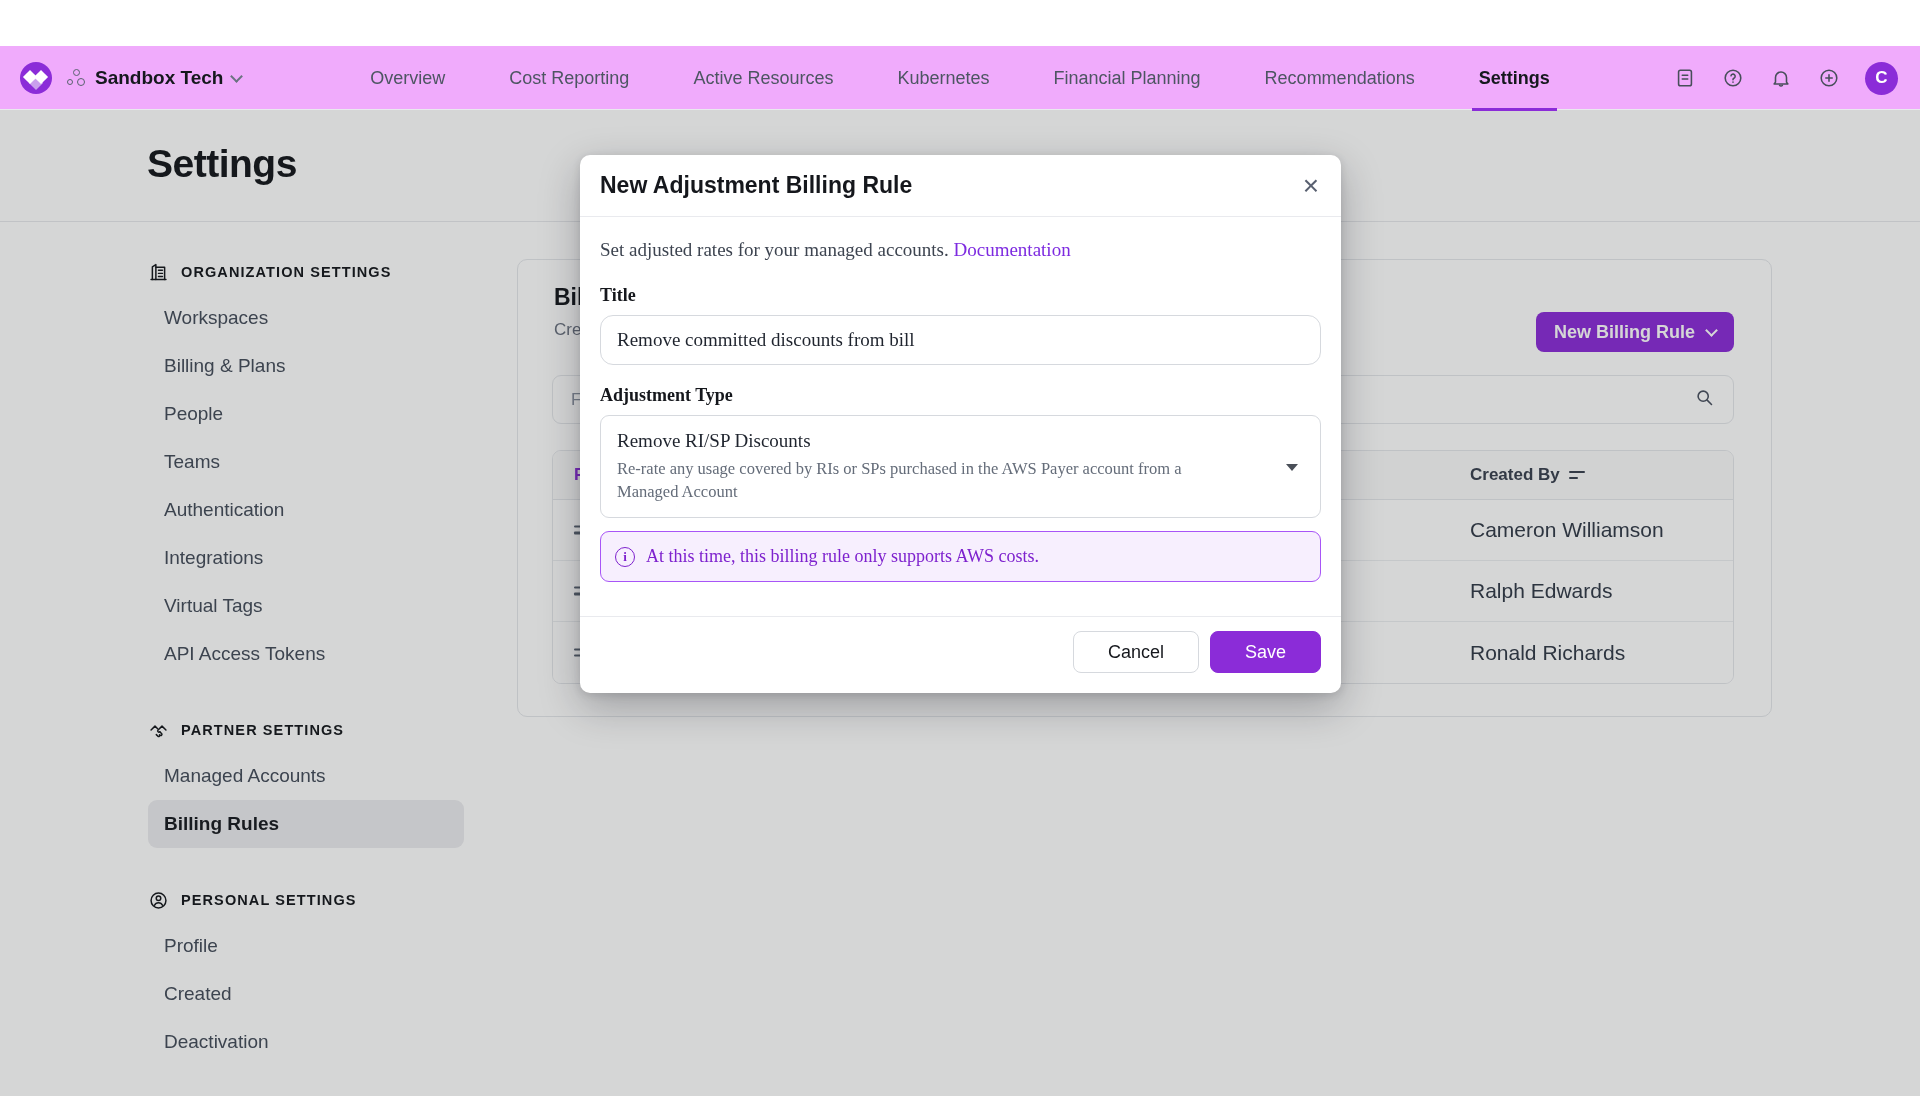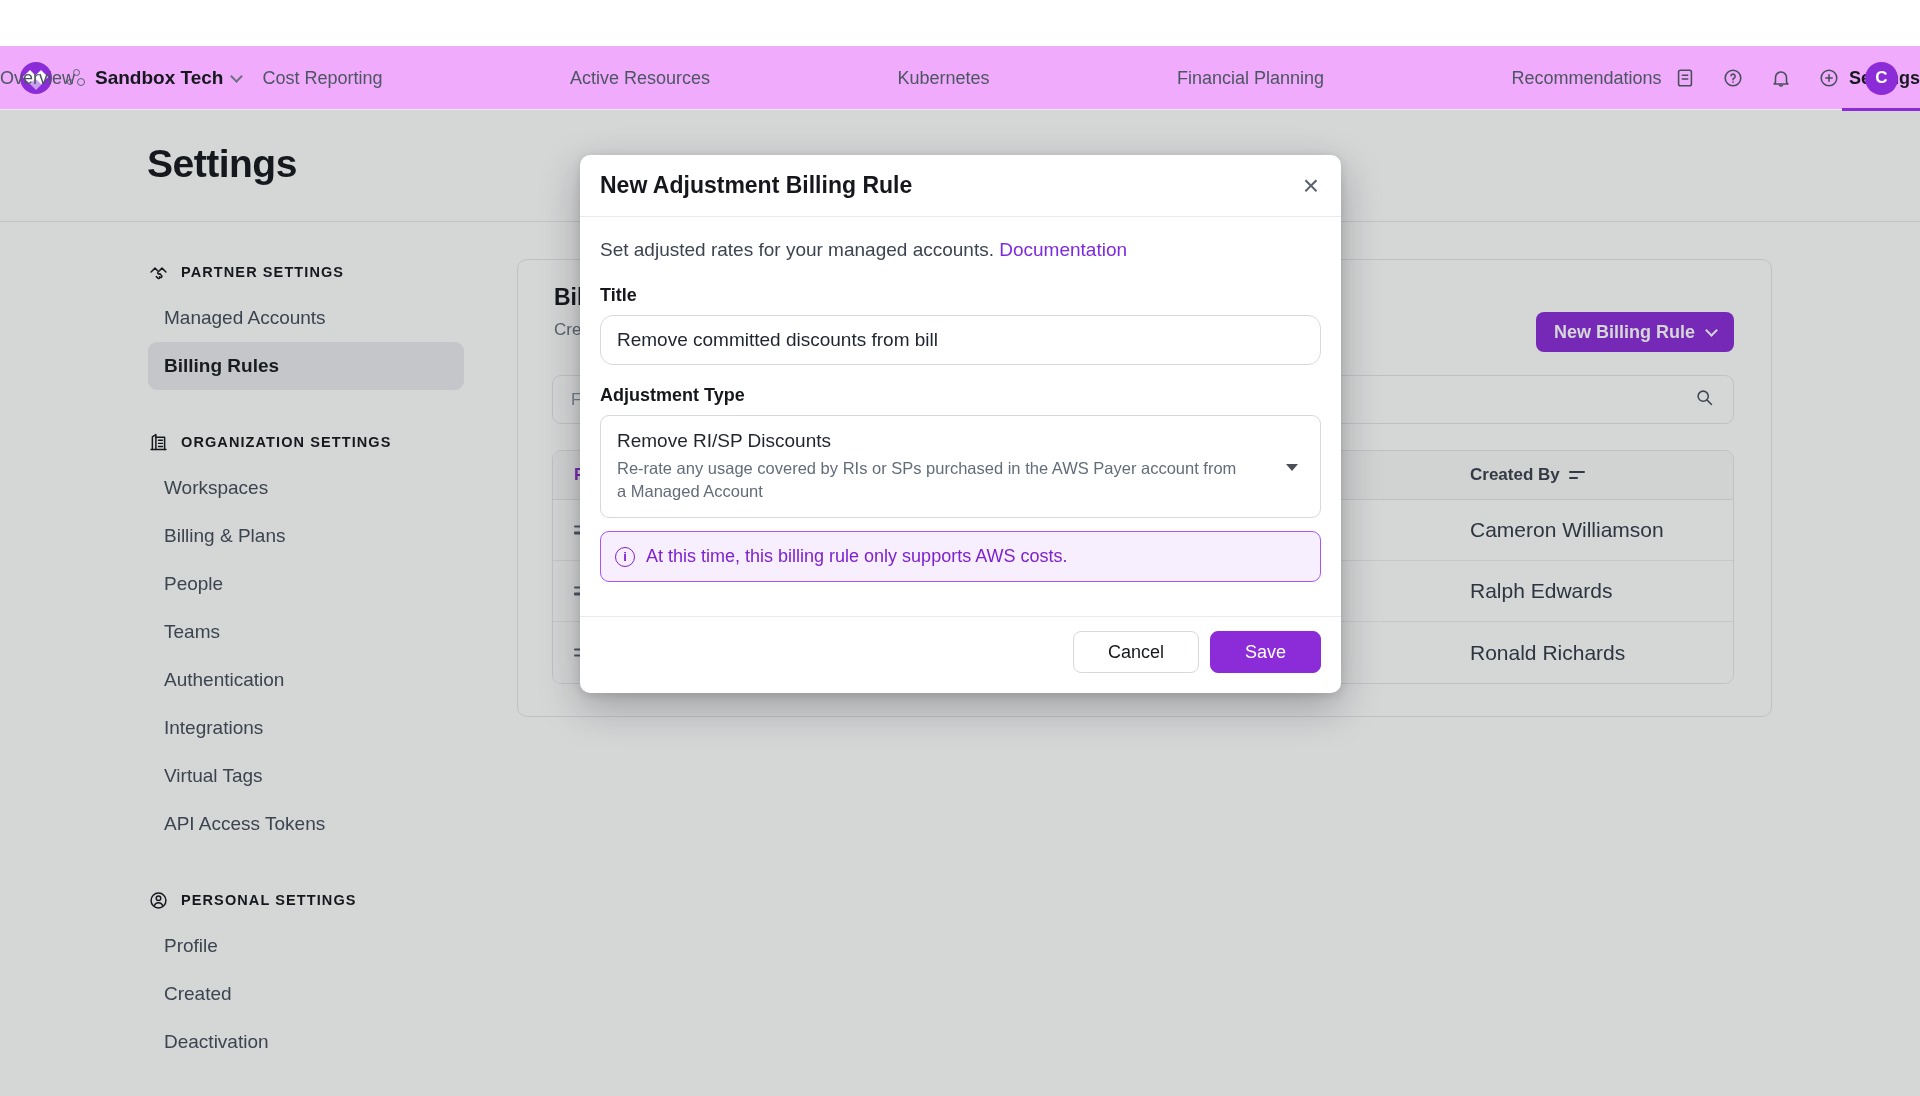--- a/index.html
+++ b/index.html
@@ -16,21 +16,21 @@
   .logo .d3 { left:10.5px; top:16px; background:rgba(255,255,255,.55); }
   .org-switcher { display:flex; align-items:center; gap:9px; cursor:pointer; }
   .org-icon { position:relative; width:20px; height:20px; }
   .org-icon i { position:absolute; border:1.8px solid #5a6270; border-radius:50%; }
   .org-icon .c1 { width:7px; height:7px; left:7px; top:1px; }
   .org-icon .c2 { width:6px; height:6px; left:1px; top:11px; }
   .org-icon .c3 { width:8px; height:8px; left:11px; top:10px; }
   .org-name { font-size:19px; font-weight:700; color:#15181d; }
   .chev { width:9px; height:9px; border-right:2px solid #6a7280; border-bottom:2px solid #6a7280; transform:rotate(45deg); margin-top:-4px; }
 
-  .nav { position:absolute; left:0; right:0; top:0; height:64px; display:flex; justify-content:space-between; gap:28px; }
+  .nav { position:absolute; left:0; right:0; top:0; height:64px; display:flex; justify-content:center; gap:64px; }
   .nav-item { position:relative; display:flex; align-items:center; height:64px; font-size:18px; color:#4d5562; cursor:pointer; }
   .nav-item.active { color:#15181d; font-weight:700; }
   .nav-item.active::after { content:""; position:absolute; left:-7px; right:-7px; bottom:-1px; height:3px; background:var(--accent); }
 
   .topbar-right { position:absolute; right:22px; top:0; height:64px; display:flex; align-items:center; gap:24px; }
   .tb-icon { width:24px; height:24px; color:#474e5a; display:flex; align-items:center; justify-content:center; cursor:pointer; }
   .tb-icon svg { width:22px; height:22px; stroke:#474e5a; fill:none; stroke-width:1.7; stroke-linecap:round; stroke-linejoin:round; }
   .avatar { width:33px; height:33px; border-radius:50%; background:var(--accent); color:#fff; font-size:17px; font-weight:700; display:flex; align-items:center; justify-content:center; cursor:pointer; }
 
   :root { --accent:#8b2cd8; --border:#e5e7eb; }
@@ -74,21 +74,21 @@
   .t-row:last-child { border-bottom:none; }
   .drag-handle { position:absolute; left:21px; top:50%; transform:translateY(-50%); display:flex; flex-direction:column; gap:4px; cursor:grab; }
   .drag-handle i { display:block; width:14px; height:2.4px; background:#5a6372; border-radius:1px; }
   .t-row .cell-name { position:absolute; left:917px; top:50%; transform:translateY(-50%); font-size:21px; color:#333b49; }
 
   
   .modal { position:absolute; left:580px; top:45px; width:761px; z-index:10; background:#fff; border-radius:10px; box-shadow:0 14px 40px rgba(18,18,28,.28), 0 2px 8px rgba(18,18,28,.12); }
   .modal-header { height:62px; display:flex; align-items:center; justify-content:space-between; padding:0 22px 0 20px; border-bottom:1px solid #e9eaee; }
   .modal-title { font-size:23px; font-weight:700; color:#15171c; }
   .modal-close { font-size:28px; line-height:1; color:#596070; background:none; border:none; cursor:pointer; font-family:inherit; font-weight:400; }
-  .modal-body { padding:22px 20px 0 20px; }
+  .modal-body { padding:22px 20px 0 20px;font-family:Liberation Serif, serif; }
   .modal-desc { font-size:19px; color:#3d4450; margin-bottom:24px; }
   .doc-link { color:#7d2ae0; text-decoration:none; cursor:pointer; }
   .field-label { font-size:18px; font-weight:700; color:#15171c; margin-bottom:9px; }
   .text-input { width:100%; height:50px; border:1px solid #d6d9de; border-radius:13px; padding:0 16px; font-size:19px; font-family:inherit; color:#1f242e; outline:none; margin-bottom:20px; }
   .select-box { position:relative; border:1px solid #d6d9de; border-radius:9px; padding:14px 70px 14px 16px; cursor:pointer; }
   .select-main { font-size:19px; color:#1f242e; margin-bottom:5px; }
   .select-sub { font-size:16.5px; line-height:23px; color:#646c79; max-width:625px; }
   .select-caret { position:absolute; right:22px; top:50%; margin-top:-3px; width:0; height:0; border-left:6px solid transparent; border-right:6px solid transparent; border-top:7px solid #4a4f58; }
   .info-banner { margin-top:13px; min-height:51px; border:1px solid #a855f7; background:#f7effe; border-radius:9px; display:flex; align-items:center; gap:11px; padding:12px 14px; }
   .info-icon { flex:none; width:20px; height:20px; border:1.7px solid #7e22ce; border-radius:50%; color:#7e22ce; font-size:13px; font-weight:700; display:flex; align-items:center; justify-content:center; font-style:normal; }
@@ -163,50 +163,50 @@
 
 <div class="main">
 
   <h1 class="page-title">Settings</h1>
   <div class="page-divider"></div>
 
   <aside class="sidebar">
     <div class="side-section">
       <div class="side-header">
         <svg viewBox="0 0 24 24">
-            <path d="M3.5 11.5 8 7l3 3"></path>
-            <path d="M20.5 11.5 16 7l-4.5 4.5a1.4 1.4 0 0 0 2 2"></path>
-            <path d="M13.5 13.5l2.2 2.2a1.3 1.3 0 0 1-1.8 1.8l-.7-.7a1.3 1.3 0 0 1-1.8 1.8l-1.9-1.9"></path>
-          </svg>
-        <span>PARTNER SETTINGS</span>
-      </div>
-      <div class="side-item">Managed Accounts</div>
-      <div class="side-item active">Billing Rules</div>
-    </div>
-
-    <div class="side-section">
-      <div class="side-header">
-        <svg viewBox="0 0 24 24">
             <path d="M5 20V5.5L9 3v17"></path>
             <path d="M9 6h10v14"></path>
             <line x1="12" y1="9.5" x2="16.5" y2="9.5"></line>
             <line x1="12" y1="13" x2="16.5" y2="13"></line>
             <line x1="12" y1="16.5" x2="16.5" y2="16.5"></line>
             <line x1="3.5" y1="20" x2="20.5" y2="20"></line>
           </svg>
         <span>ORGANIZATION SETTINGS</span>
       </div>
       <div class="side-item">Workspaces</div>
       <div class="side-item">Billing &amp; Plans</div>
       <div class="side-item">People</div>
       <div class="side-item">Teams</div>
       <div class="side-item">Authentication</div>
       <div class="side-item">Integrations</div>
       <div class="side-item">Virtual Tags</div>
       <div class="side-item">API Access Tokens</div>
+    </div>
+
+    <div class="side-section">
+      <div class="side-header">
+        <svg viewBox="0 0 24 24">
+            <path d="M3.5 11.5 8 7l3 3"></path>
+            <path d="M20.5 11.5 16 7l-4.5 4.5a1.4 1.4 0 0 0 2 2"></path>
+            <path d="M13.5 13.5l2.2 2.2a1.3 1.3 0 0 1-1.8 1.8l-.7-.7a1.3 1.3 0 0 1-1.8 1.8l-1.9-1.9"></path>
+          </svg>
+        <span>PARTNER SETTINGS</span>
+      </div>
+      <div class="side-item">Managed Accounts</div>
+      <div class="side-item active">Billing Rules</div>
     </div>
 
     <div class="side-section">
       <div class="side-header">
         <svg viewBox="0 0 24 24">
             <circle cx="12" cy="12" r="8.5"></circle>
             <circle cx="12" cy="9.5" r="2.6"></circle>
             <path d="M7.5 17.5c.8-2 2.4-3 4.5-3s3.7 1 4.5 3"></path>
           </svg>
         <span>PERSONAL SETTINGS</span>

